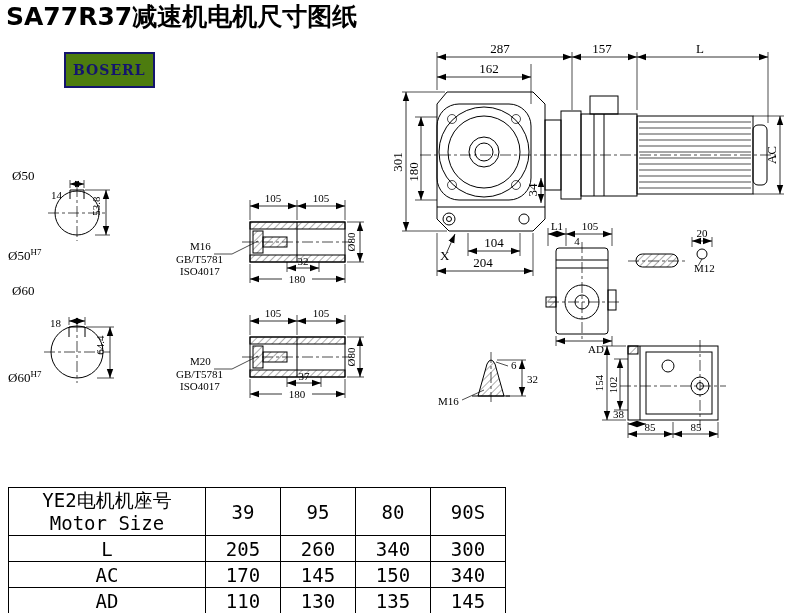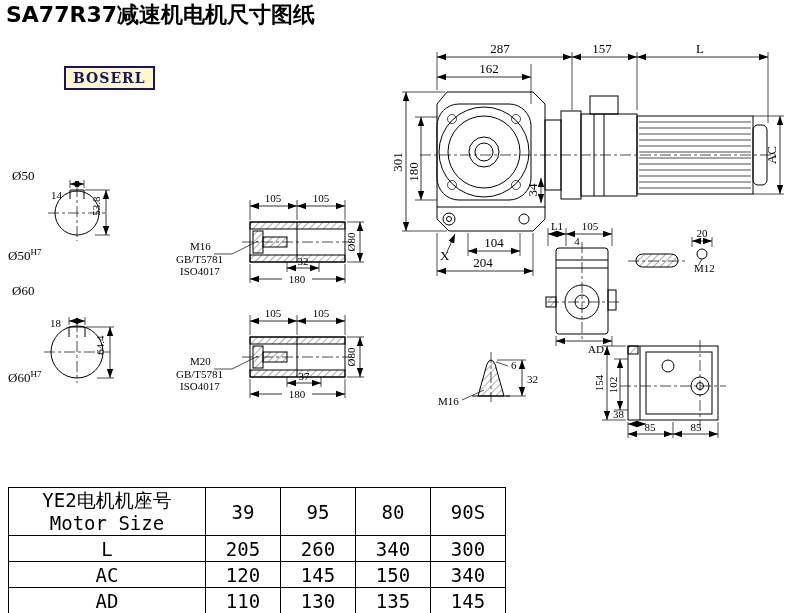--- a/index.html
+++ b/index.html
@@ -1,19 +1,19 @@
 <!DOCTYPE html>
 <html><head>
 <meta charset="utf-8">
 <style>
   html,body{margin:0;padding:0;}
   body{width:800px;height:613px;background:#fff;position:relative;overflow:hidden;font-family:"Liberation Sans",sans-serif;}
-  .page-title{position:absolute;left:6px;top:0px;margin:0;font-size:22px;font-weight:bold;color:#000;
+  .page-title{position:absolute;left:6px;top:0px;margin:0;font-size:25px;font-weight:bold;color:#000;
     font-family:"DejaVu Sans",sans-serif;white-space:nowrap;}
-  .brand-box{position:absolute;left:64px;top:66px;border:2px solid #14146e;padding:1px 7px;background:#fef9c3;}
+  .brand-box{position:absolute;left:64px;top:52px;border:2px solid #14146e;padding:7px 7px;background:#4d7c0f;}
   .brand-box span{font-family:"DejaVu Serif",serif;font-weight:bold;font-size:14px;color:#14146e;letter-spacing:1px;}
   svg.drawing{position:absolute;left:0;top:0;}
   svg .ln{stroke:#000;fill:none;stroke-width:1;}
   svg .thin{stroke:#000;fill:none;stroke-width:0.7;}
   svg .cl{stroke:#000;fill:none;stroke-width:0.7;stroke-dasharray:11 3 3 3;}
   svg .dim{stroke:#000;fill:none;stroke-width:0.8;}
   svg .hat{stroke:#000;fill:url(#hatch);stroke-width:1;}
   svg text{fill:#000;stroke:none;font-family:"Liberation Serif",serif;font-size:13px;}
   svg text.sm{font-size:11px;}
   table.size{position:absolute;left:8px;top:487px;border-collapse:collapse;table-layout:fixed;
@@ -326,21 +326,21 @@
   </tr>
   <tr class="drow">
     <td>L</td>
     <td>205</td>
     <td>260</td>
     <td>340</td>
     <td>300</td>
   </tr>
   <tr class="drow">
     <td>AC</td>
-    <td>120</td>
+    <td>170</td>
     <td>145</td>
     <td>150</td>
     <td>340</td>
   </tr>
   <tr class="drow">
     <td>AD</td>
     <td>110</td>
     <td>130</td>
     <td>135</td>
     <td>145</td>

